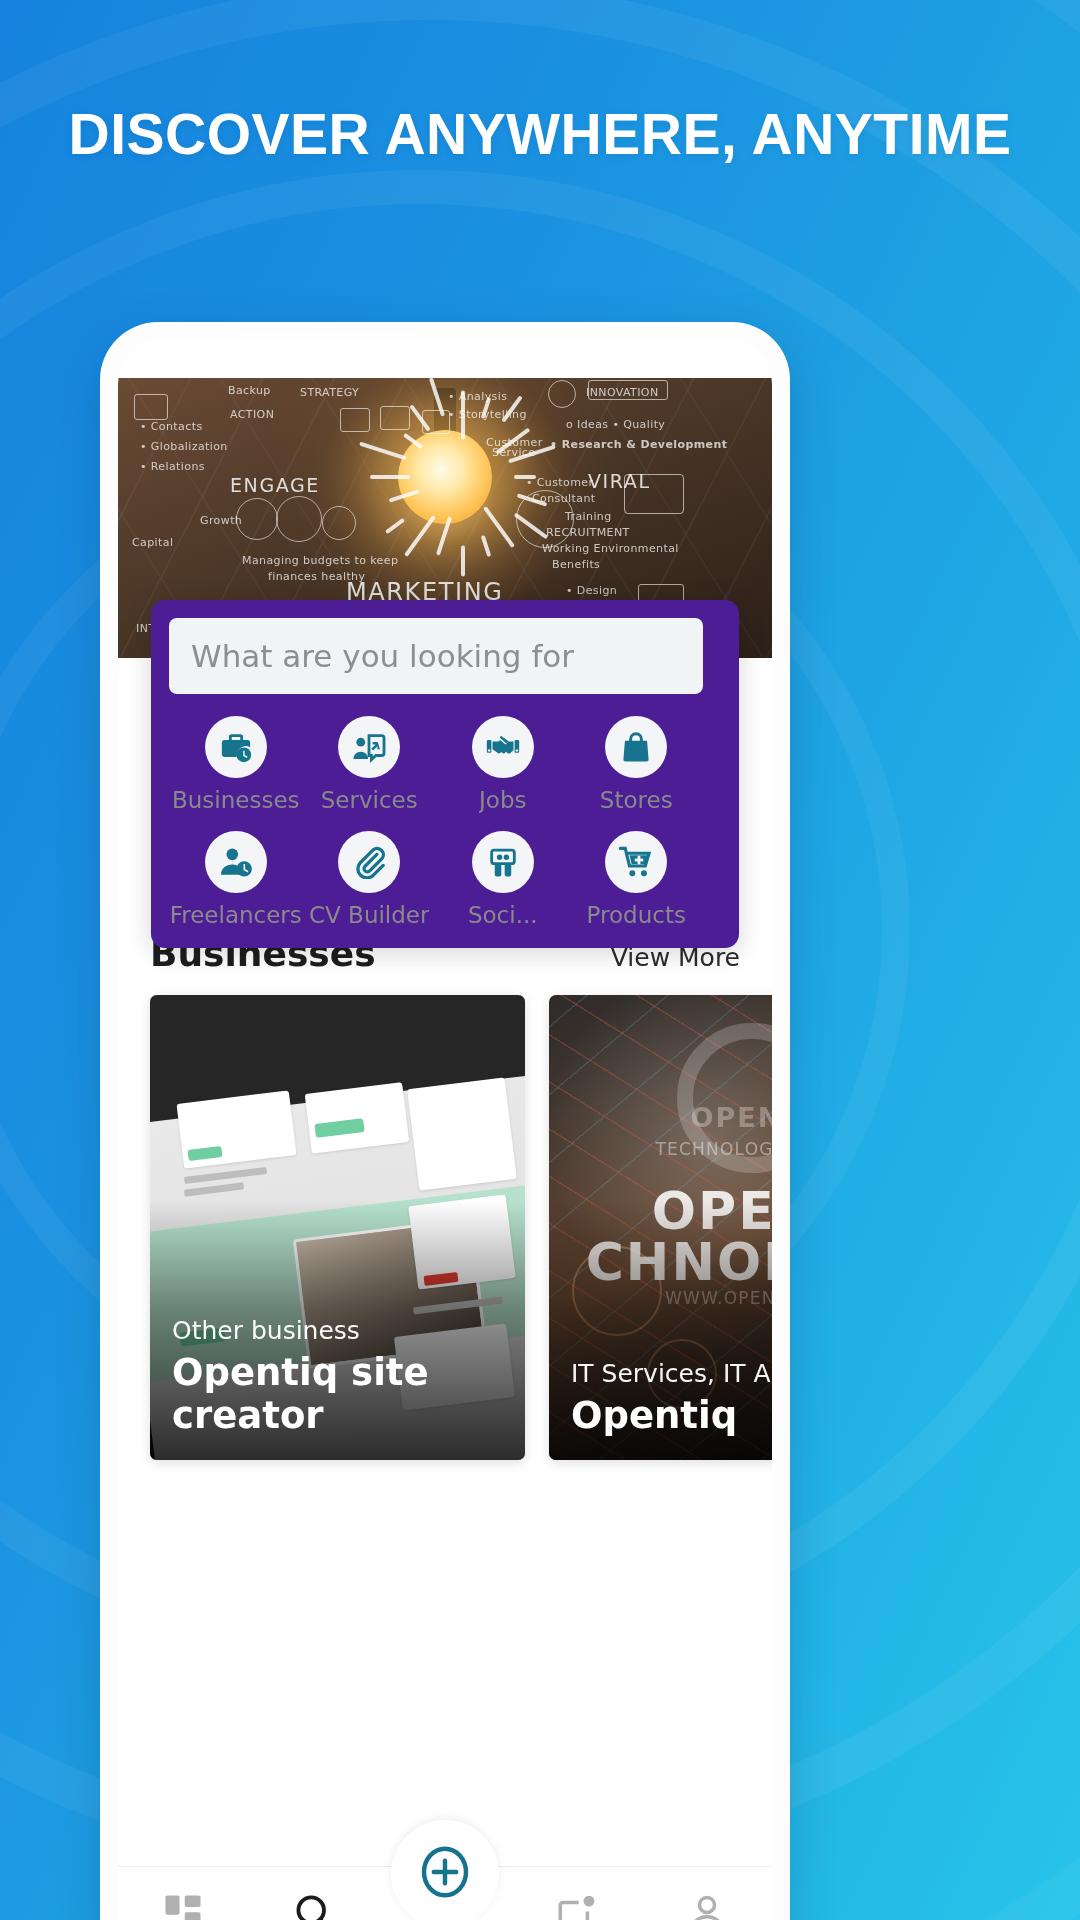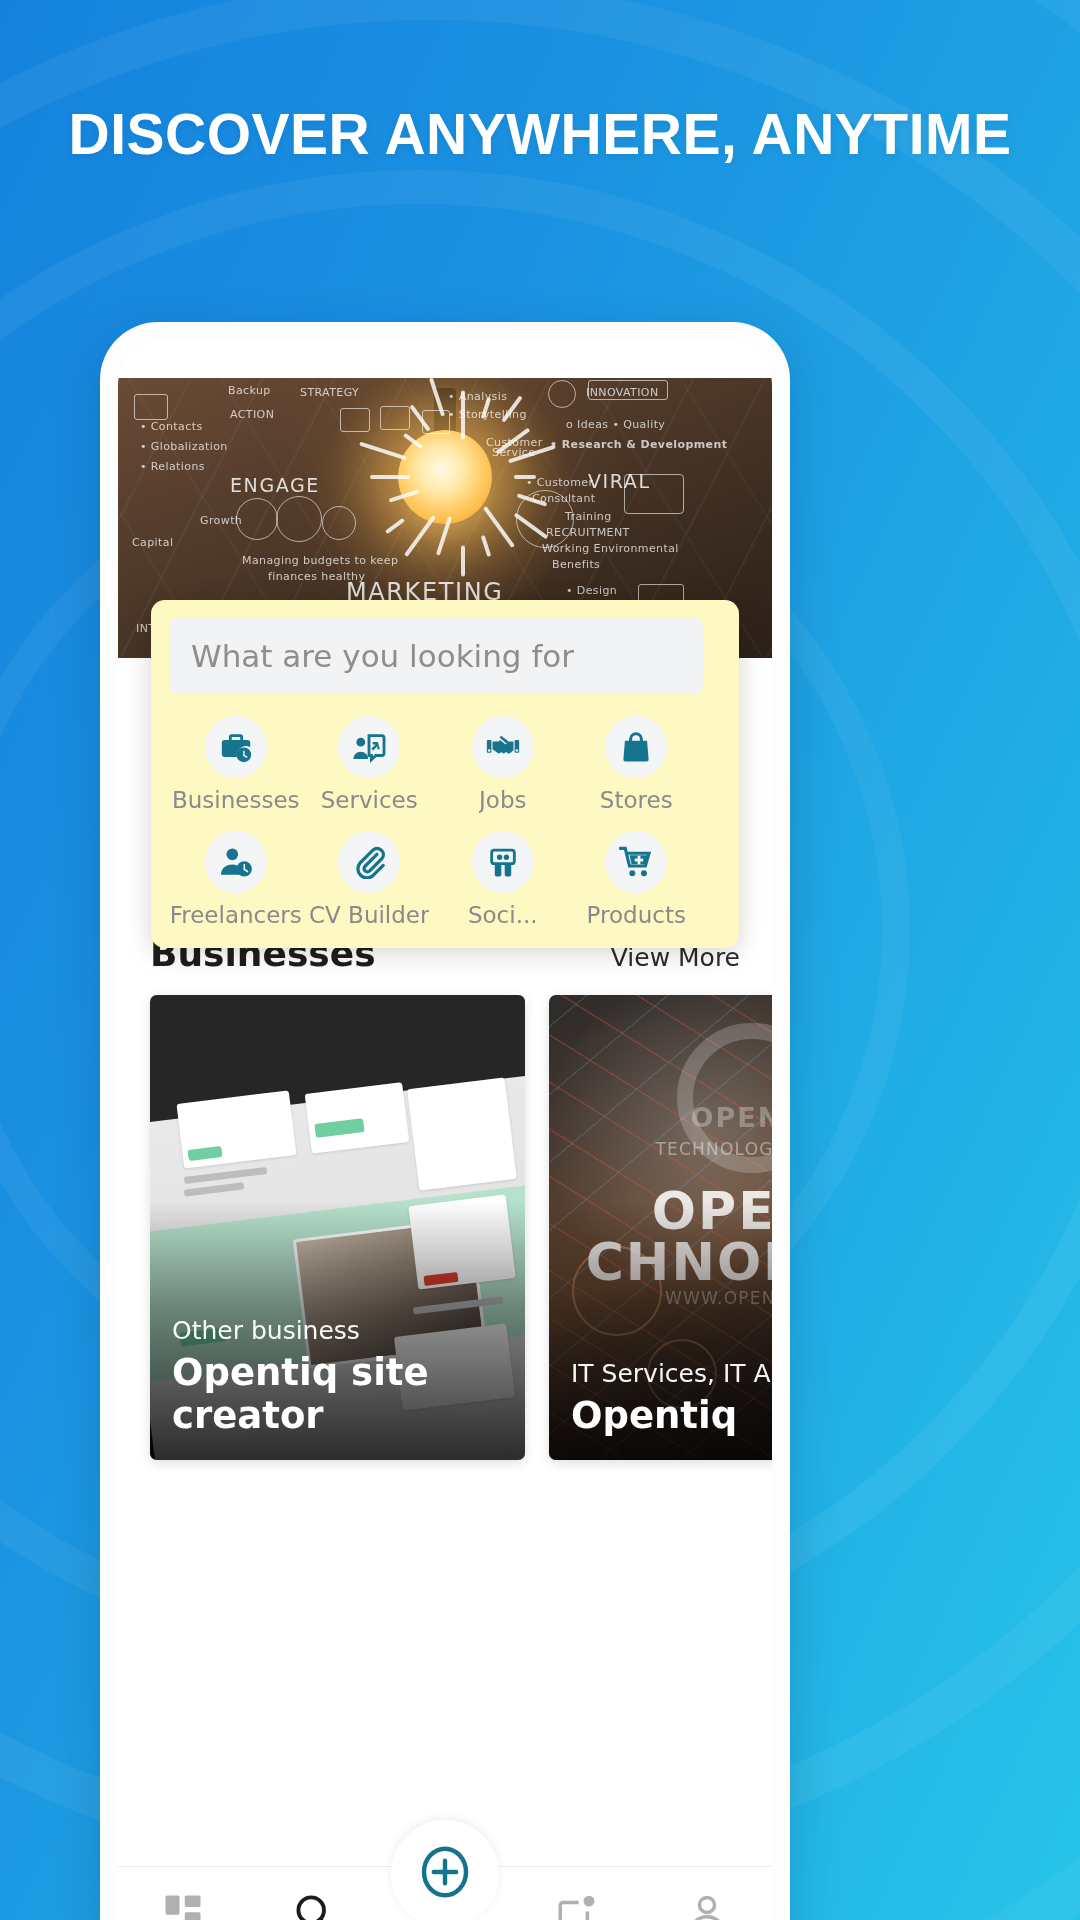--- a/index.html
+++ b/index.html
@@ -103,21 +103,21 @@
   }
   .hero-circ {
     position:absolute; border:1.8px solid rgba(255,255,255,0.58);
     border-radius:50%;
   }
 
   
   .search-card {
     position:absolute;
     left:33px; right:33px; top:260px;
-    background:#fef9c3;
+    background:#4c1d95;
     border-radius:14px;
     box-shadow:0 5px 26px rgba(0,0,0,0.17);
     padding:18px 36px 20px 18px;
     z-index:5;
   }
   .search-field {
     height:76px;
     background:#f2f3f4;
     border-radius:8px;
     display:flex; align-items:center;

